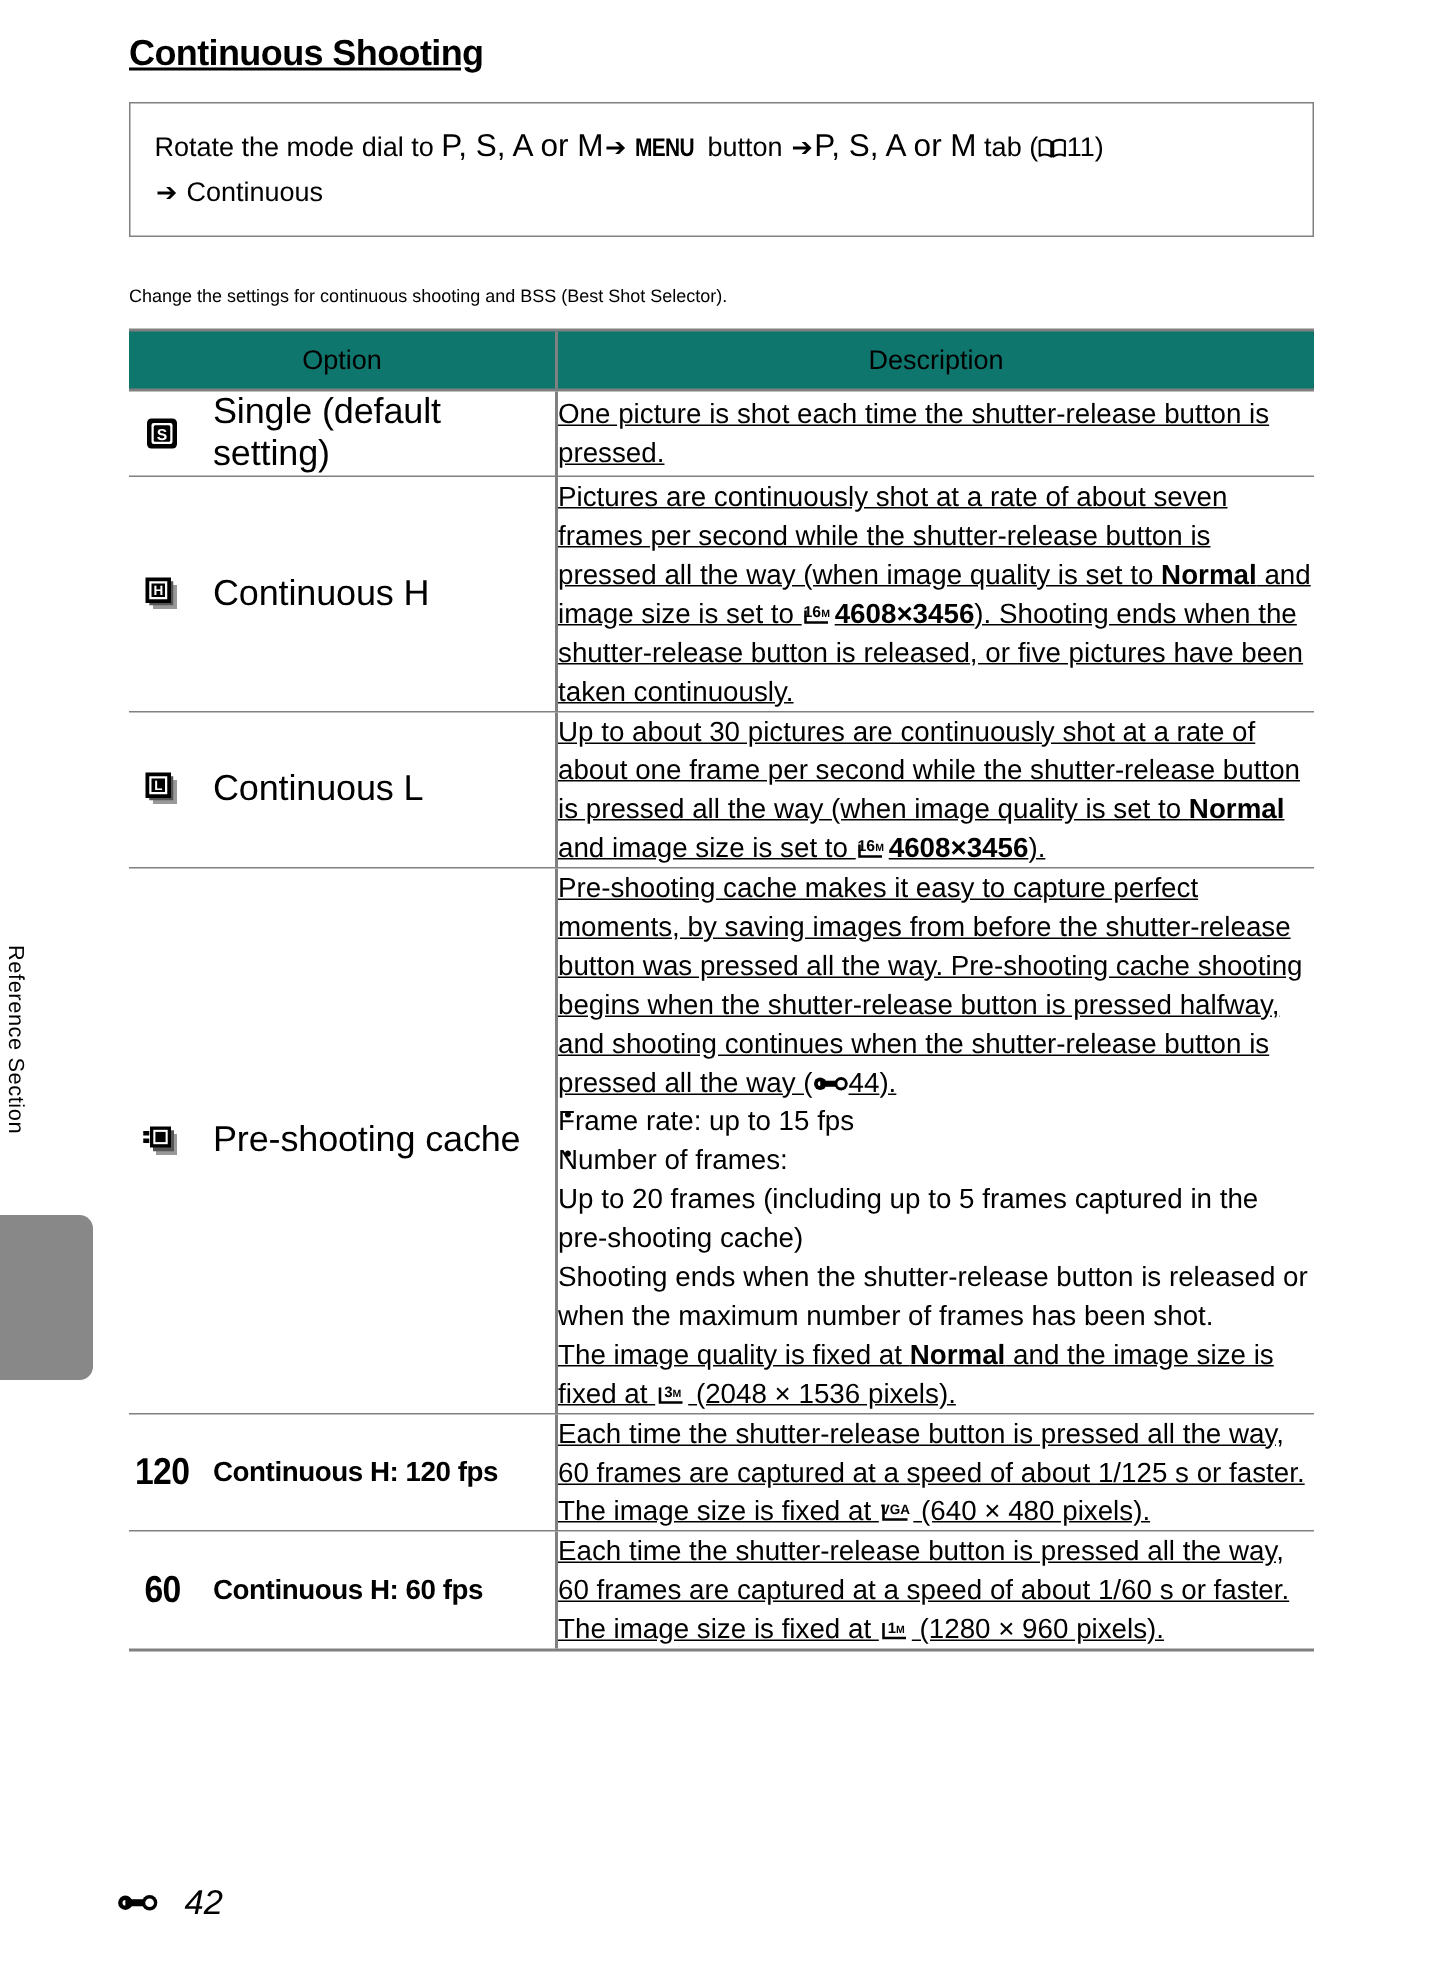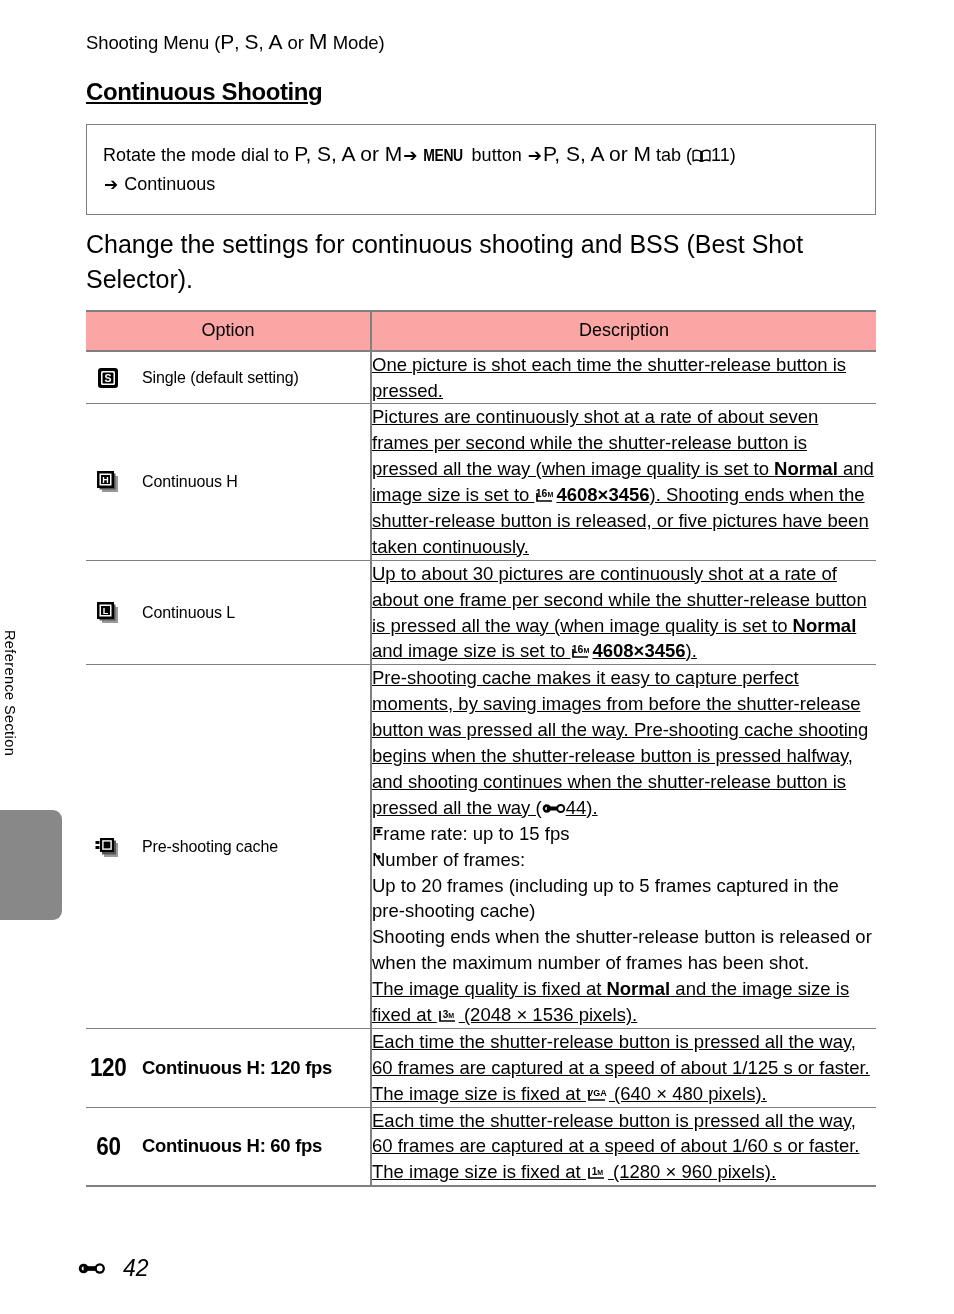--- a/index.html
+++ b/index.html
@@ -96,43 +96,43 @@
   }
   .book-icon {
     display: inline-block;
     width: 19px;
     height: 14px;
     vertical-align: -2px;
     margin-right: 0px;
   }
 
   .lead-text {
-    margin-top: 12px;
-    font-size: 25px;
+    margin-top: 31px;
+    font-size: 12px;
     line-height: 1.4;
   }
 
   
   table.opts {
     margin-top: 13px;
     width: 100%;
     border-collapse: collapse;
     table-layout: fixed;
   }
   table.opts col.c1 { width: 285px; }
   table.opts col.c2 { width: 505px; }
 
   table.opts th, table.opts td {
     border-top: 2.5px solid #808080;
     border-bottom: 2.5px solid #808080;
     vertical-align: middle;
     padding: 0;
   }
   table.opts thead th {
-    background: #fca5a5;
+    background: #0f766e;
     font-weight: normal;
     font-size: 18px;
     text-align: center;
     height: 38px;
     border-top: 2.5px solid #808080;
     border-bottom: 2.5px solid #808080;
   }
   table.opts th.col-desc, table.opts td.desc {
     border-left: 2px solid #808080;
   }
@@ -148,21 +148,21 @@
 
   td.opt {
     padding: 10px 6px 10px 8px;
   }
   .opt-inner {
     display: flex;
     align-items: center;
     gap: 12px;
   }
   .opt-label {
-    font-size: 16px;
+    font-size: 24px;
     letter-spacing: -0.1px;
   }
   .opt-icon-cell {
     width: 44px;
     min-width: 44px;
     display: flex;
     justify-content: center;
     align-items: center;
   }
   .fps-num {
@@ -242,21 +242,20 @@
   }
 </style>
 </head>
 <body>
 
 <div class="side-tab-label">Reference Section</div>
 <div class="side-tab-block"></div>
 
 <div class="page">
 
-  <div class="running-head"><span>Shooting Menu (</span><span class="mode-glyph">P</span><span>, </span><span class="mode-glyph">S</span><span>, </span><span class="mode-glyph">A</span><span> or </span><span class="mode-glyph mode-glyph-m">M</span><span> Mode)</span></div>
 
   <h1 class="title">Continuous Shooting</h1>
 
   <div class="howto-box">
     <span>Rotate the mode dial to </span><span class="big-mode">P, S, A or M</span><span class="arrow">➔</span><span class="menu-btn">MENU</span><span> button </span><span class="arrow">➔</span><span class="big-mode">P, S, A or M</span><span> tab (</span><svg class="book-icon" viewBox="0 0 20 15">
         <path d="M1 2.2 C3.6 1 7 1.2 9.3 2.8 L9.3 13.3 C7 11.7 3.6 11.5 1 12.7 Z M19 2.2 C16.4 1 13 1.2 10.7 2.8 L10.7 13.3 C13 11.7 16.4 11.5 19 12.7 Z" fill="none" stroke="#000" stroke-width="1.5" stroke-linejoin="round"></path>
       </svg><span>11</span><span>)</span><br><span class="arrow">➔</span> <span>Continuous</span>
   </div>
 
   <div class="lead-text">Change the settings for continuous shooting and BSS (Best Shot Selector).</div>

